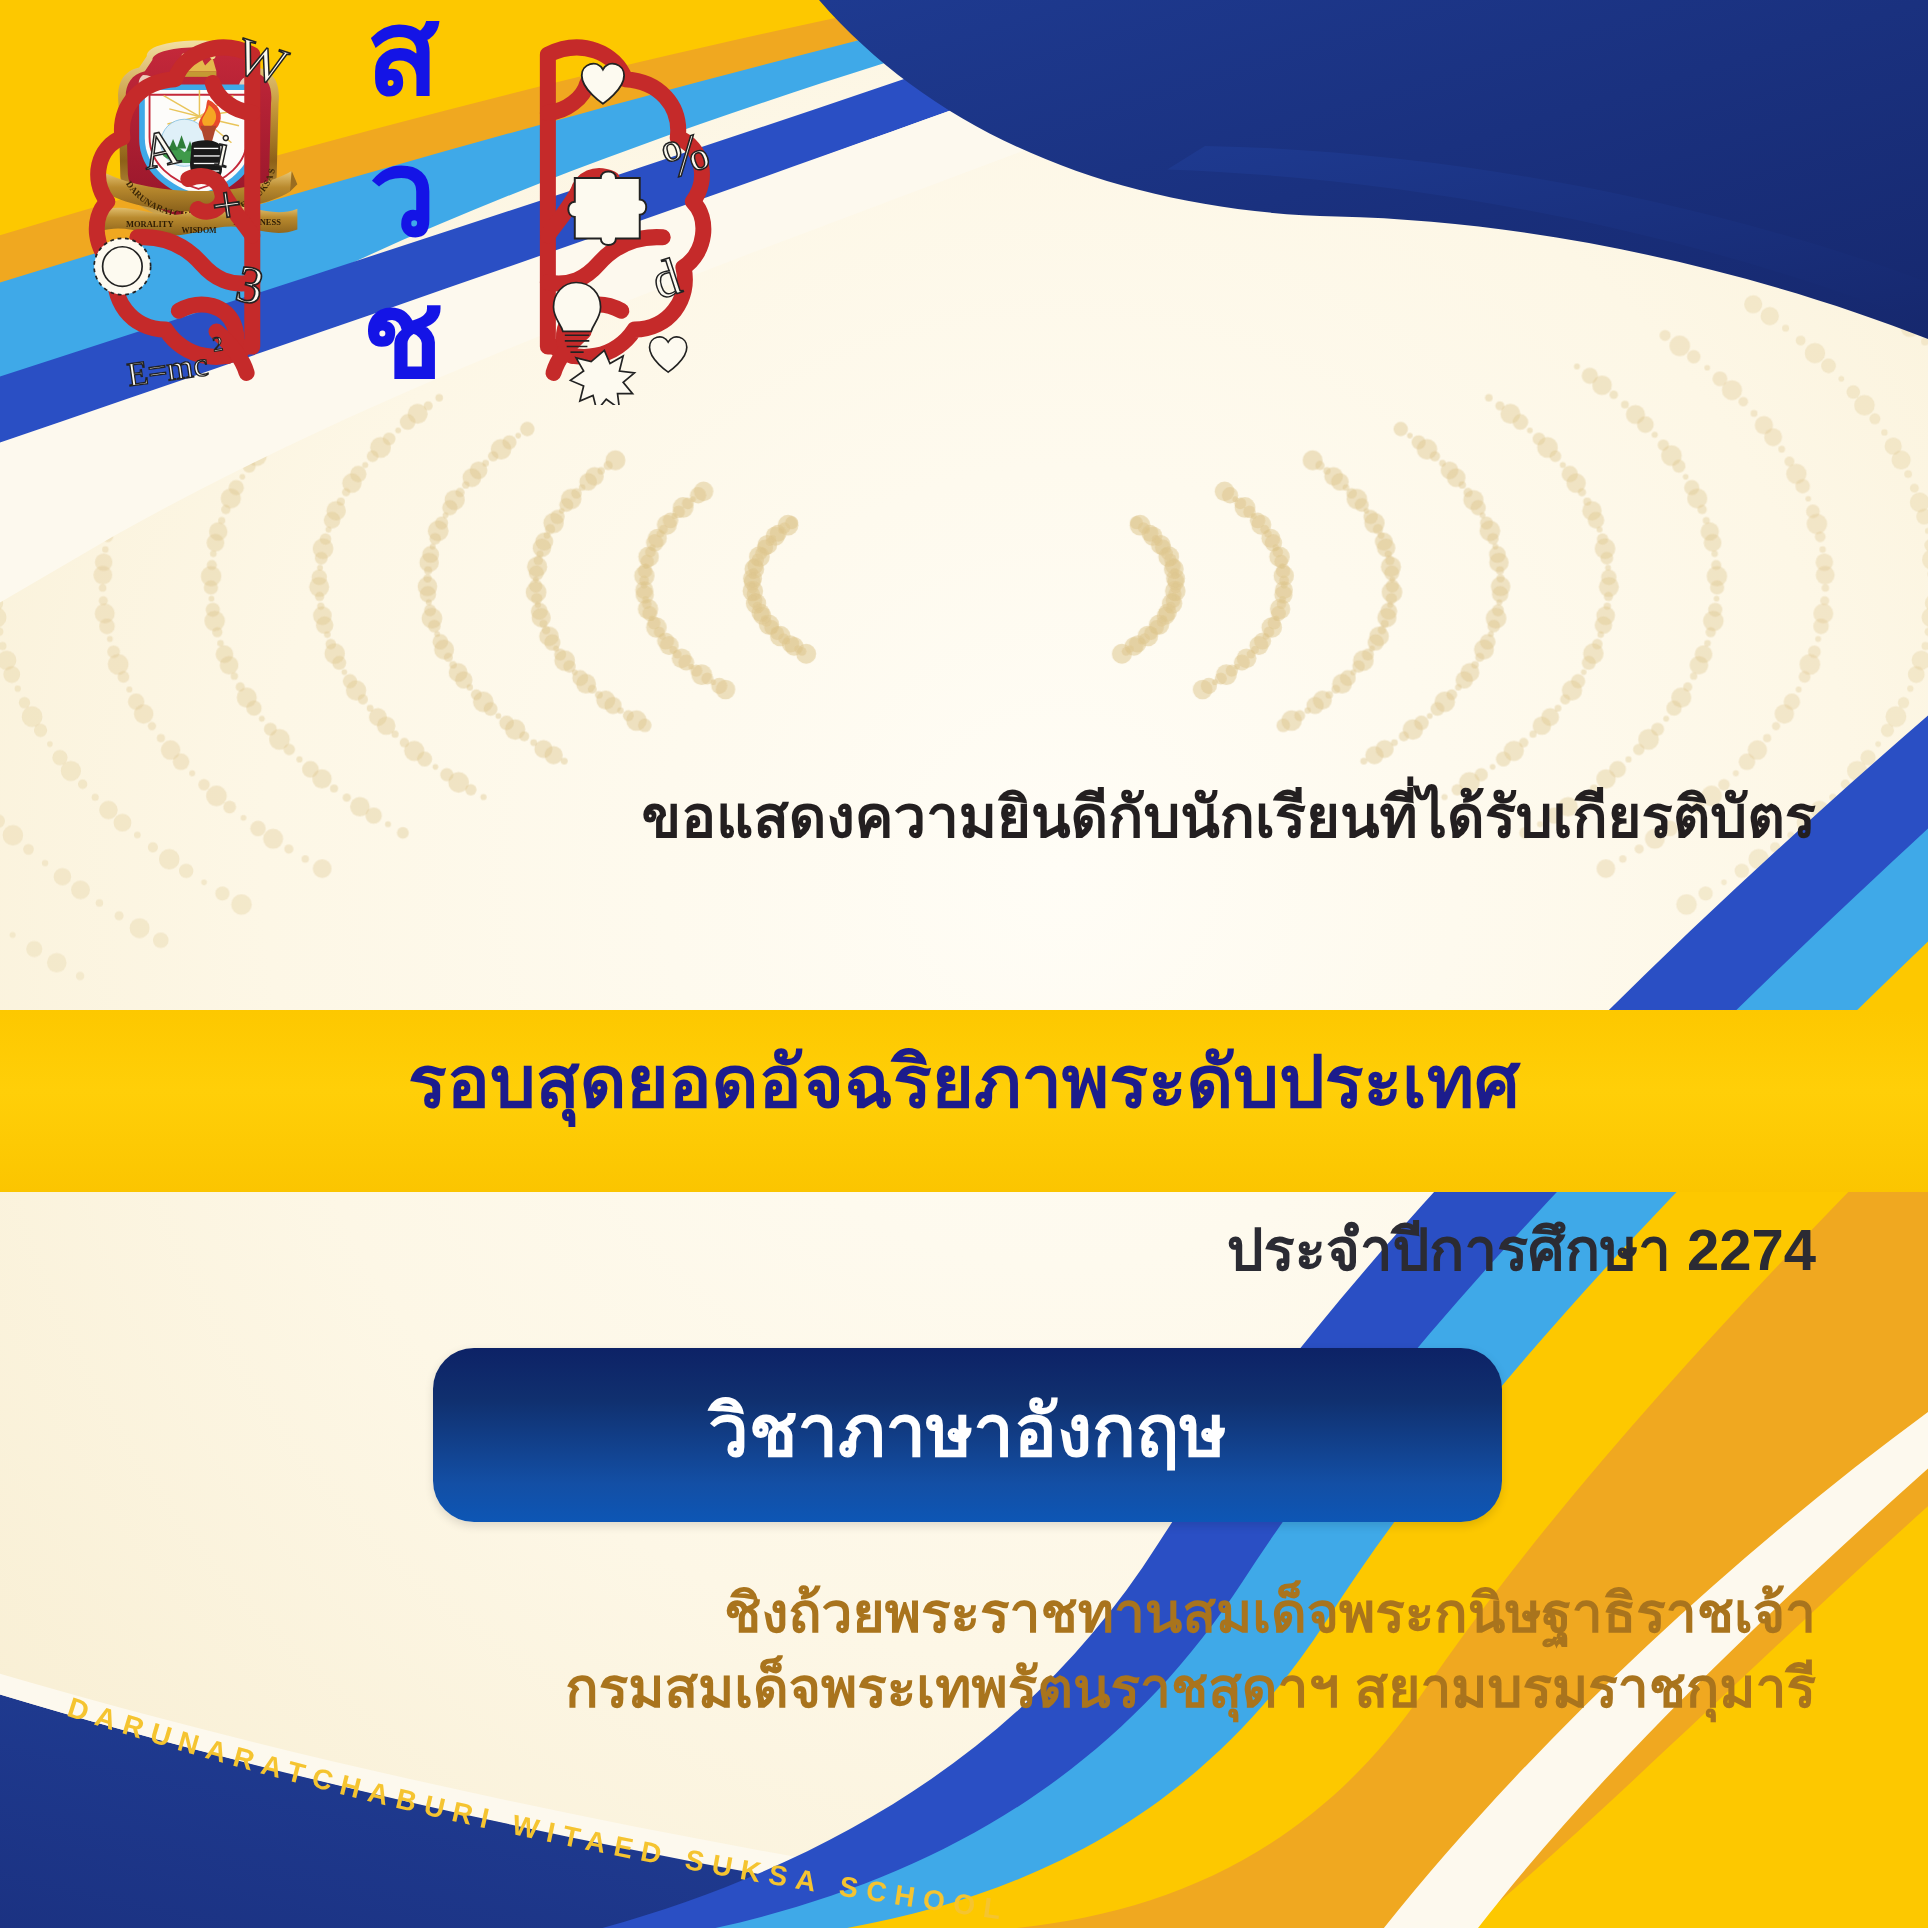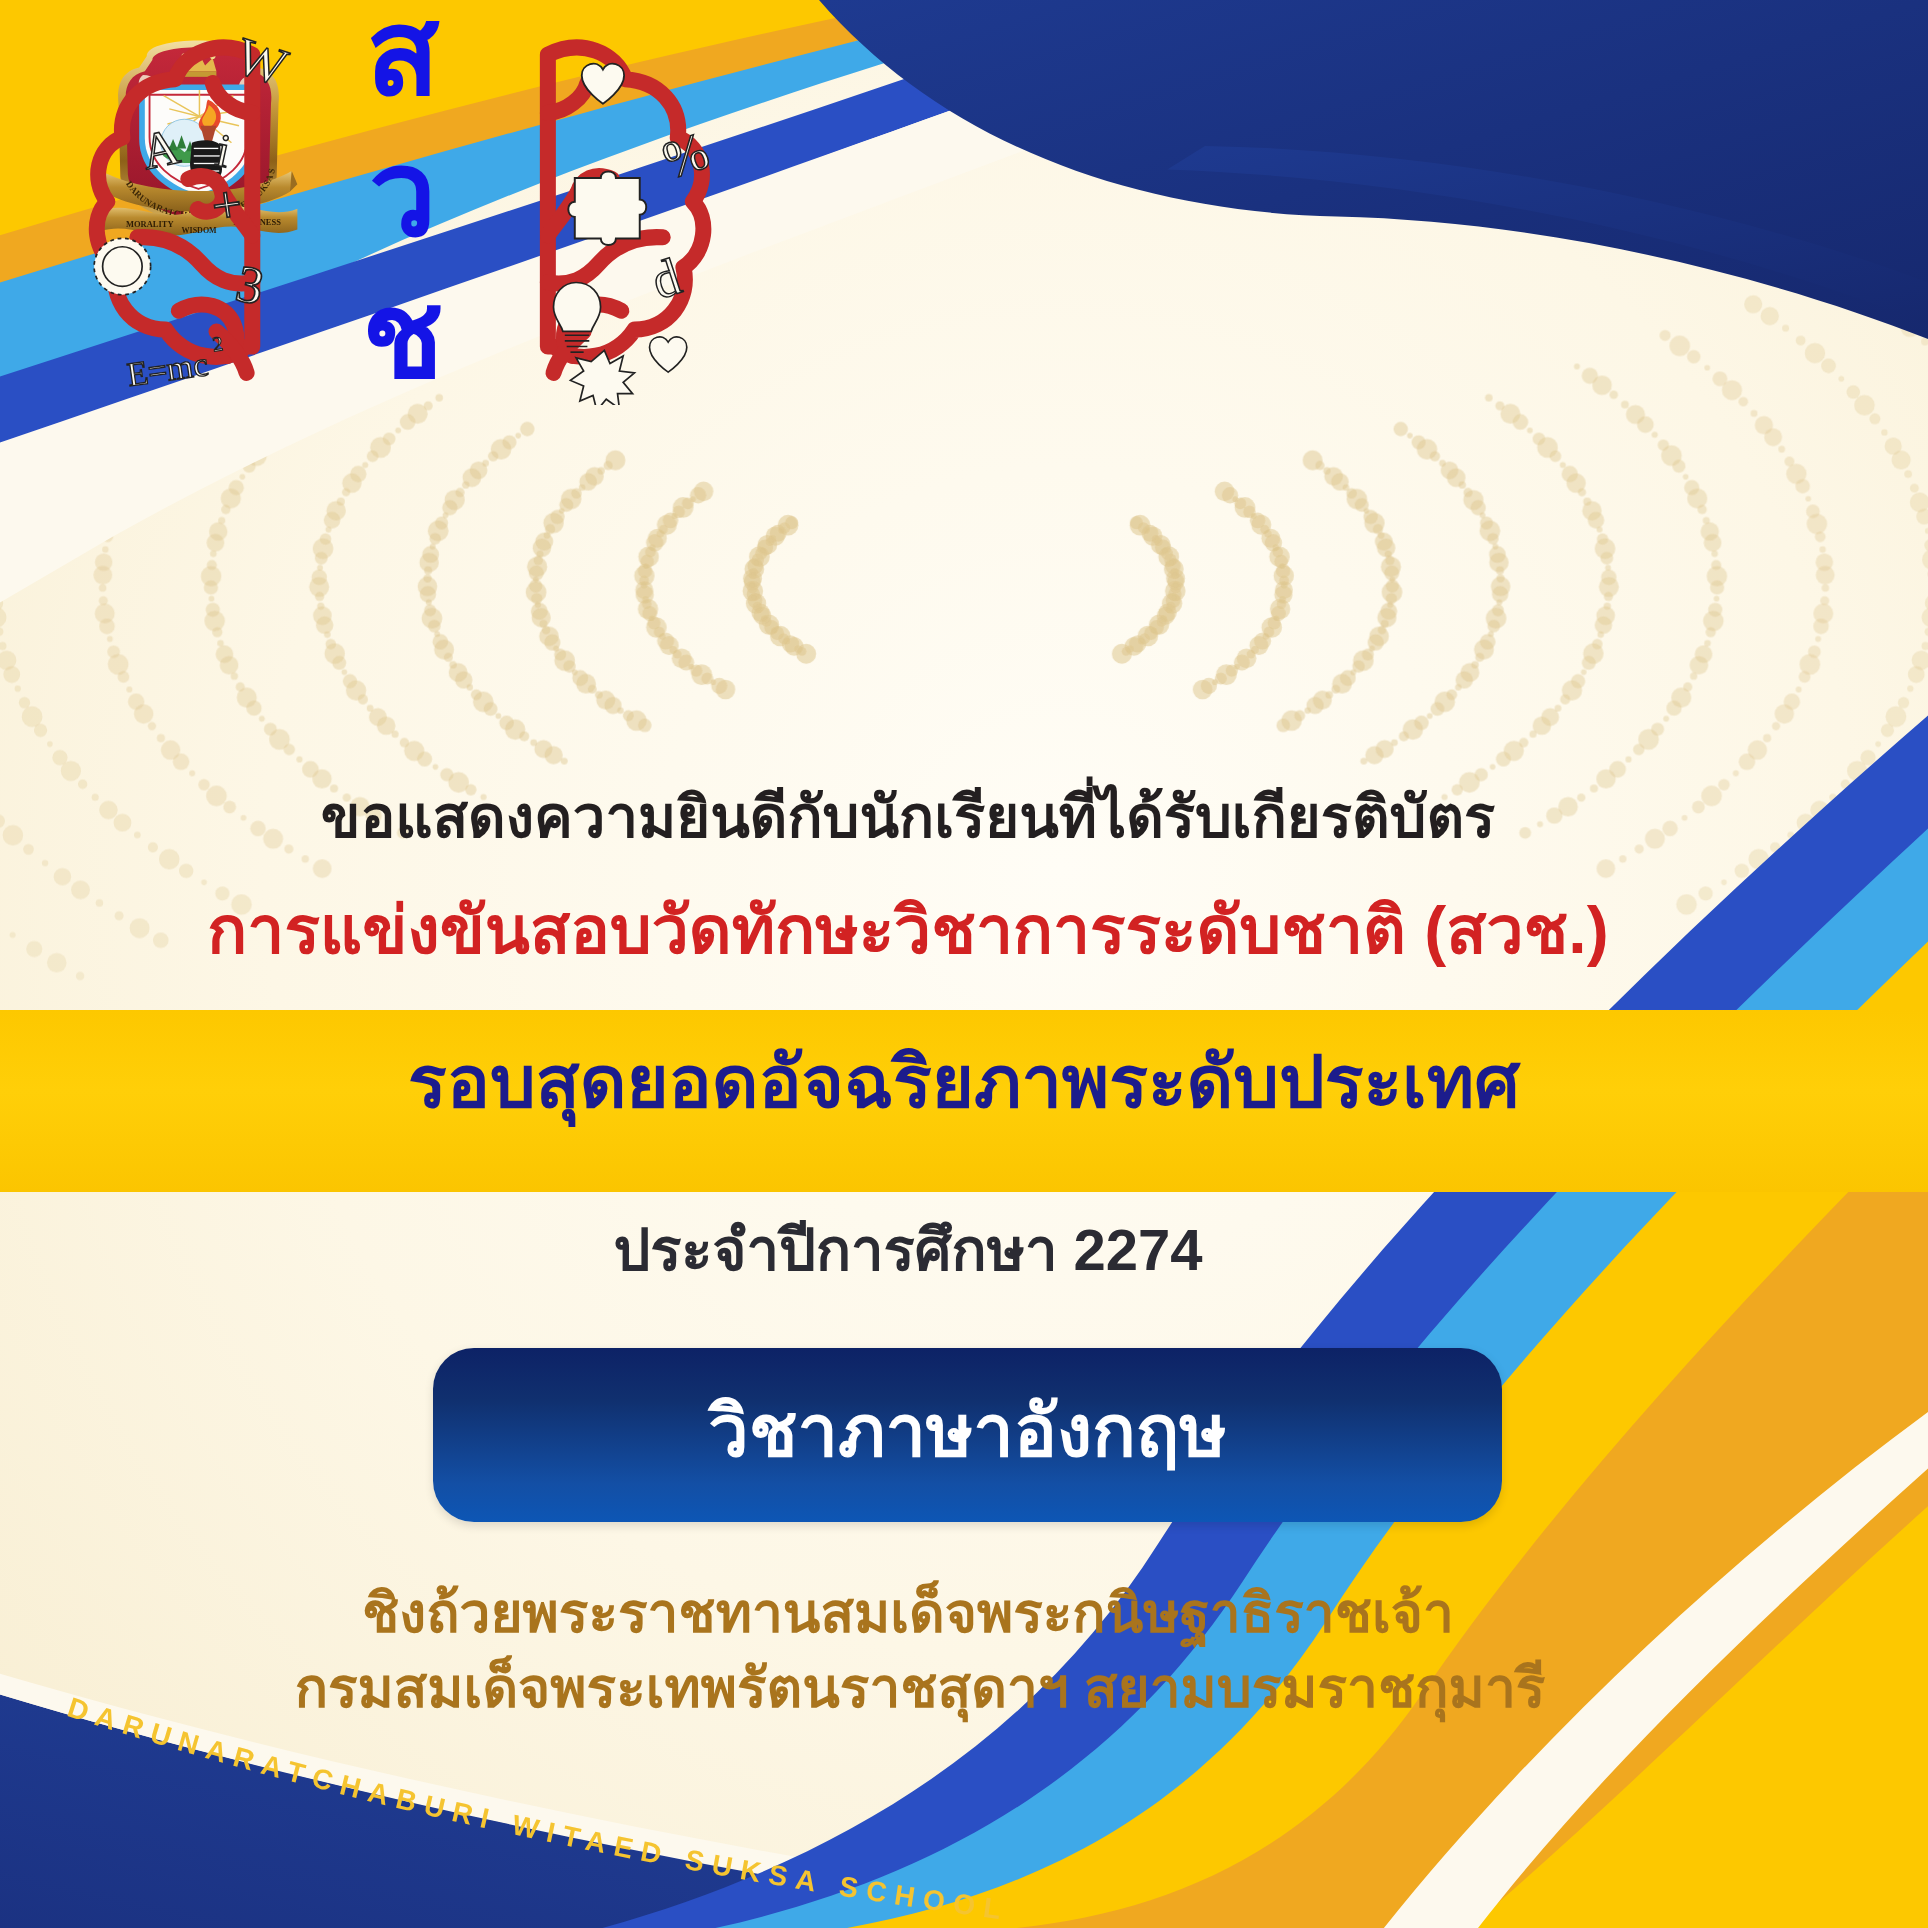--- a/index.html
+++ b/index.html
@@ -10,21 +10,21 @@
     background:#fdfaf0;
   }
   .layer{position:absolute;inset:0;}
   svg.layer{width:1928px;height:1928px;display:block;}
 
   
   #crest{position:absolute;left:90px;top:26px;width:217px;height:226px;}
   #brain-wrap{position:absolute;left:0;top:0;width:979px;height:405px;}
 
   
-  .ctr{position:absolute;left:0;width:1816px;text-align:center;}
+  .ctr{position:absolute;left:0;width:1816px;text-align:right;}
 
   #line-congrats{
     top:787px;font-size:58px;font-weight:700;color:#231f20;
     letter-spacing:0px;line-height:1.05;
   }
   #line-contest{
     top:896px;font-size:66px;font-weight:700;color:#d22222;
     line-height:1.05;
   }
 
@@ -1060,21 +1060,20 @@
     </g>
 
     <g fill="#1414e6" font-family="'Liberation Sans',sans-serif" font-weight="700" text-anchor="middle">
       <text x="428" y="100" font-size="128">ส</text>
       <text x="428" y="250" font-size="128">ว</text>
       <text x="428" y="400" font-size="128">ช</text>
     </g>
   </svg>
 
   <div class="ctr" id="line-congrats">ขอแสดงความยินดีกับนักเรียนที่ได้รับเกียรติบัตร</div>
-  <div class="ctr" id="line-contest">การแข่งขันสอบวัดทักษะวิชาการระดับชาติ (สวช.)</div>
 
   <div id="yellow-band"></div>
   <div id="line-final">รอบสุดยอดอัจฉริยภาพระดับประเทศ</div>
 
   <div class="ctr" id="line-year">ประจำปีการศึกษา 2274</div>
 
   <div id="subject-pill">
     <span id="subject-text">วิชาภาษาอังกฤษ</span>
   </div>
 

